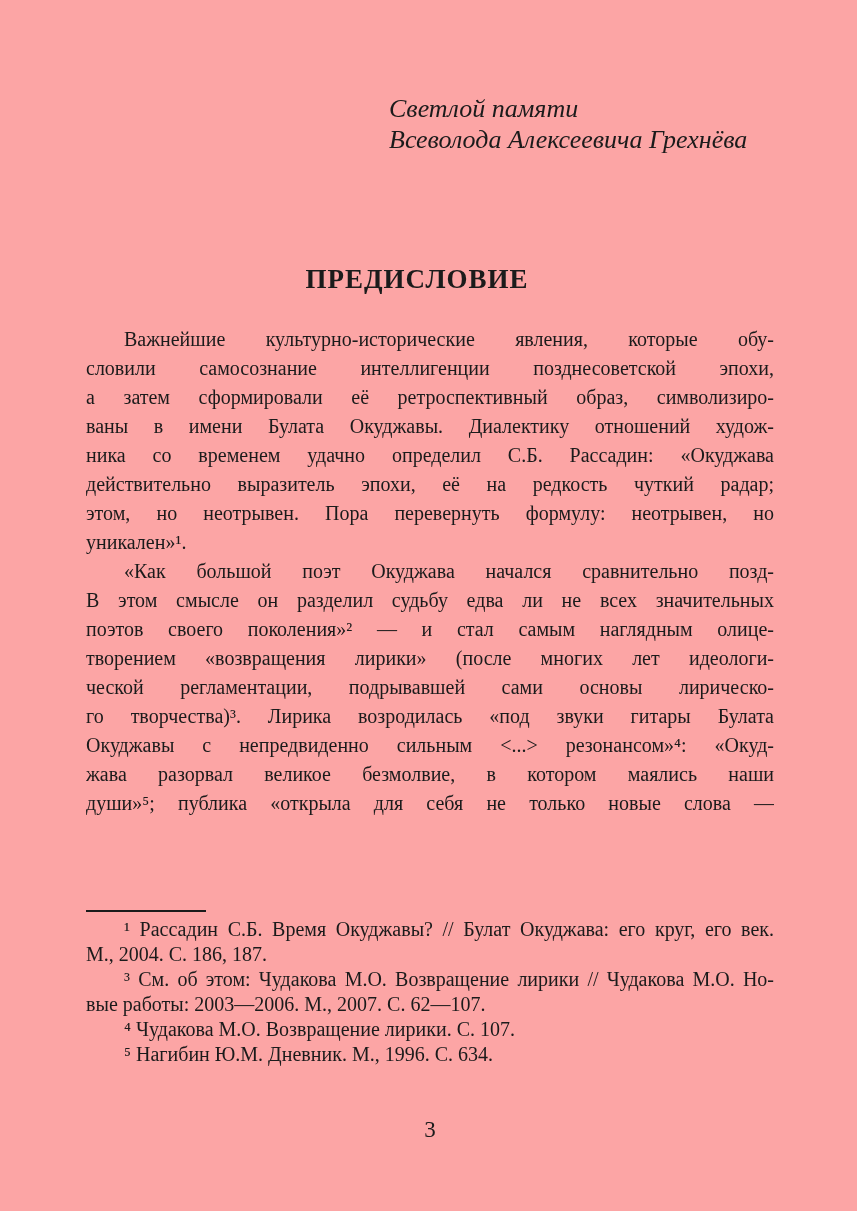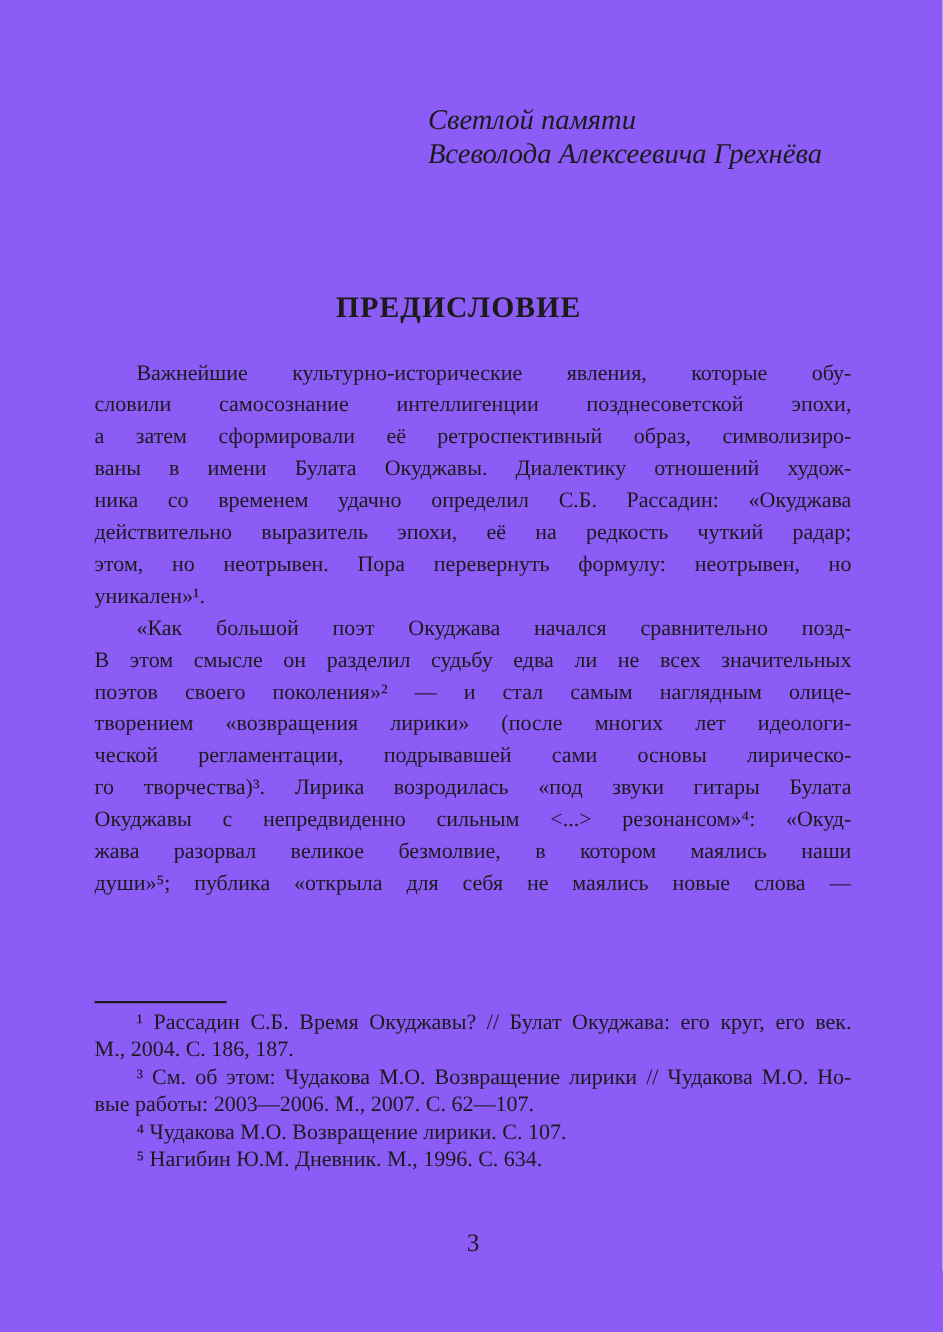--- a/index.html
+++ b/index.html
@@ -69,21 +69,21 @@
     top: 1116px;
     width: 688px;
     text-align: center;
     font-size: 23px;
     line-height: 28px;
   }
 </style>
 </head>
 <body>
 
-<div class="page" style="background: #8b5cf6; color: rgb(27, 27, 27);">
+<div class="page" style="background: #fca5a5; color: rgb(27, 27, 27);">
 
   <div class="dedication">
       <div class="line">Светлой памяти</div>
       <div class="line">Всеволода Алексеевича Грехнёва</div>
     </div>
 
   <h1 class="heading">ПРЕДИСЛОВИЕ</h1>
 
   <div class="body-text">
     <div class="paragraph">
@@ -98,21 +98,21 @@
       </div>
     <div class="paragraph">
         <div class="line just indent">«Как большой поэт Окуджава начался сравнительно позд-</div>
         <div class="line just">В этом смысле он разделил судьбу едва ли не всех значительных</div>
         <div class="line just">поэтов своего поколения»² — и стал самым наглядным олице-</div>
         <div class="line just">творением «возвращения лирики» (после многих лет идеологи-</div>
         <div class="line just">ческой регламентации, подрывавшей сами основы лирическо-</div>
         <div class="line just">го творчества)³. Лирика возродилась «под звуки гитары Булата</div>
         <div class="line just">Окуджавы с непредвиденно сильным &lt;...&gt; резонансом»⁴: «Окуд-</div>
         <div class="line just">жава разорвал великое безмолвие, в котором маялись наши</div>
-        <div class="line just">души»⁵; публика «открыла для себя не маялись новые слова —</div>
+        <div class="line just">души»⁵; публика «открыла для себя не только новые слова —</div>
       </div>
   </div>
 
   <div class="fn-rule"></div>
 
   <div class="footnotes">
     <div class="footnote">
         <div class="line just indent">¹ Рассадин С.Б. Время Окуджавы? // Булат Окуджава: его круг, его век.</div>
         <div class="line">М., 2004. С. 186, 187.</div>
       </div>

